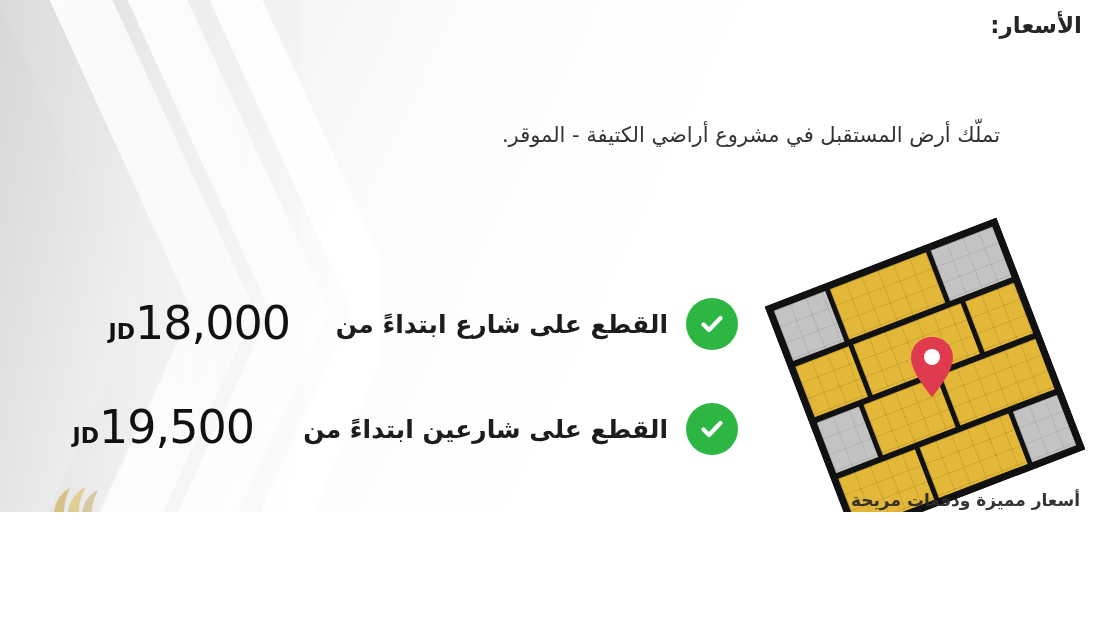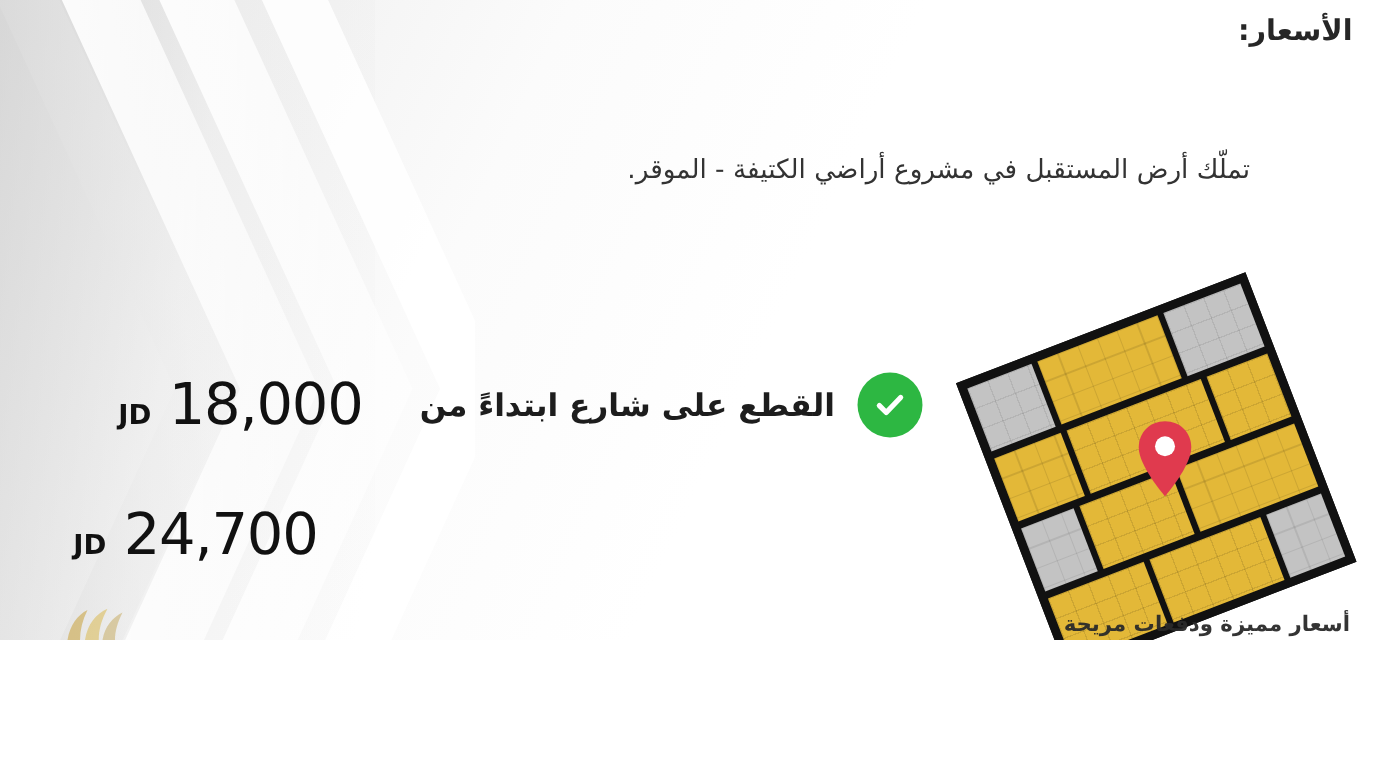--- a/index.html
+++ b/index.html
@@ -96,21 +96,21 @@
   }
   .price .amount {
     font-size: 46px;
     font-weight: normal;
     letter-spacing: -1px;
   }
   .price .cur {
     font-size: 22px;
     font-weight: bold;
     margin-left: 10px;
-    margin-right: 14px;
+    margin-right: 0;
     direction: rtl;
   }
   .price1 { right: 820px; top: 296px; }
   .price2 { right: 856px; top: 400px; }
 
   
   .map-wrap {
     position: absolute;
     left: 760px;
     top: 218px;
@@ -219,22 +219,30 @@
         <path d="M6.5 15.5 L12 21 L23.5 9" fill="none" stroke="#ffffff" stroke-width="4.2" stroke-linecap="round" stroke-linejoin="round"></path>
       </svg>
     </span>
     <span class="row-text">القطع على شارع ابتداءً من</span>
   </div>
   <div class="price price1">
     <span class="amount">18,000</span>
     <span class="cur">JD</span>
   </div>
 
+  <div class="row row2">
+    <span class="check">
+      <svg width="30" height="30" viewBox="0 0 30 30" aria-hidden="true">
+        <path d="M6.5 15.5 L12 21 L23.5 9" fill="none" stroke="#ffffff" stroke-width="4.2" stroke-linecap="round" stroke-linejoin="round"></path>
+      </svg>
+    </span>
+    <span class="row-text">القطع على شارعين ابتداءً من</span>
+  </div>
   <div class="price price2">
-    <span class="amount">24,700</span>
+    <span class="amount">19,500</span>
     <span class="cur">JD</span>
   </div>
 
   <div class="map-wrap">
     <div class="map-rot">
       <div class="band a">
         <div class="plot-grey"></div>
         <div class="plot-gold"></div>
         <div class="plot-grey"></div>
       </div>

